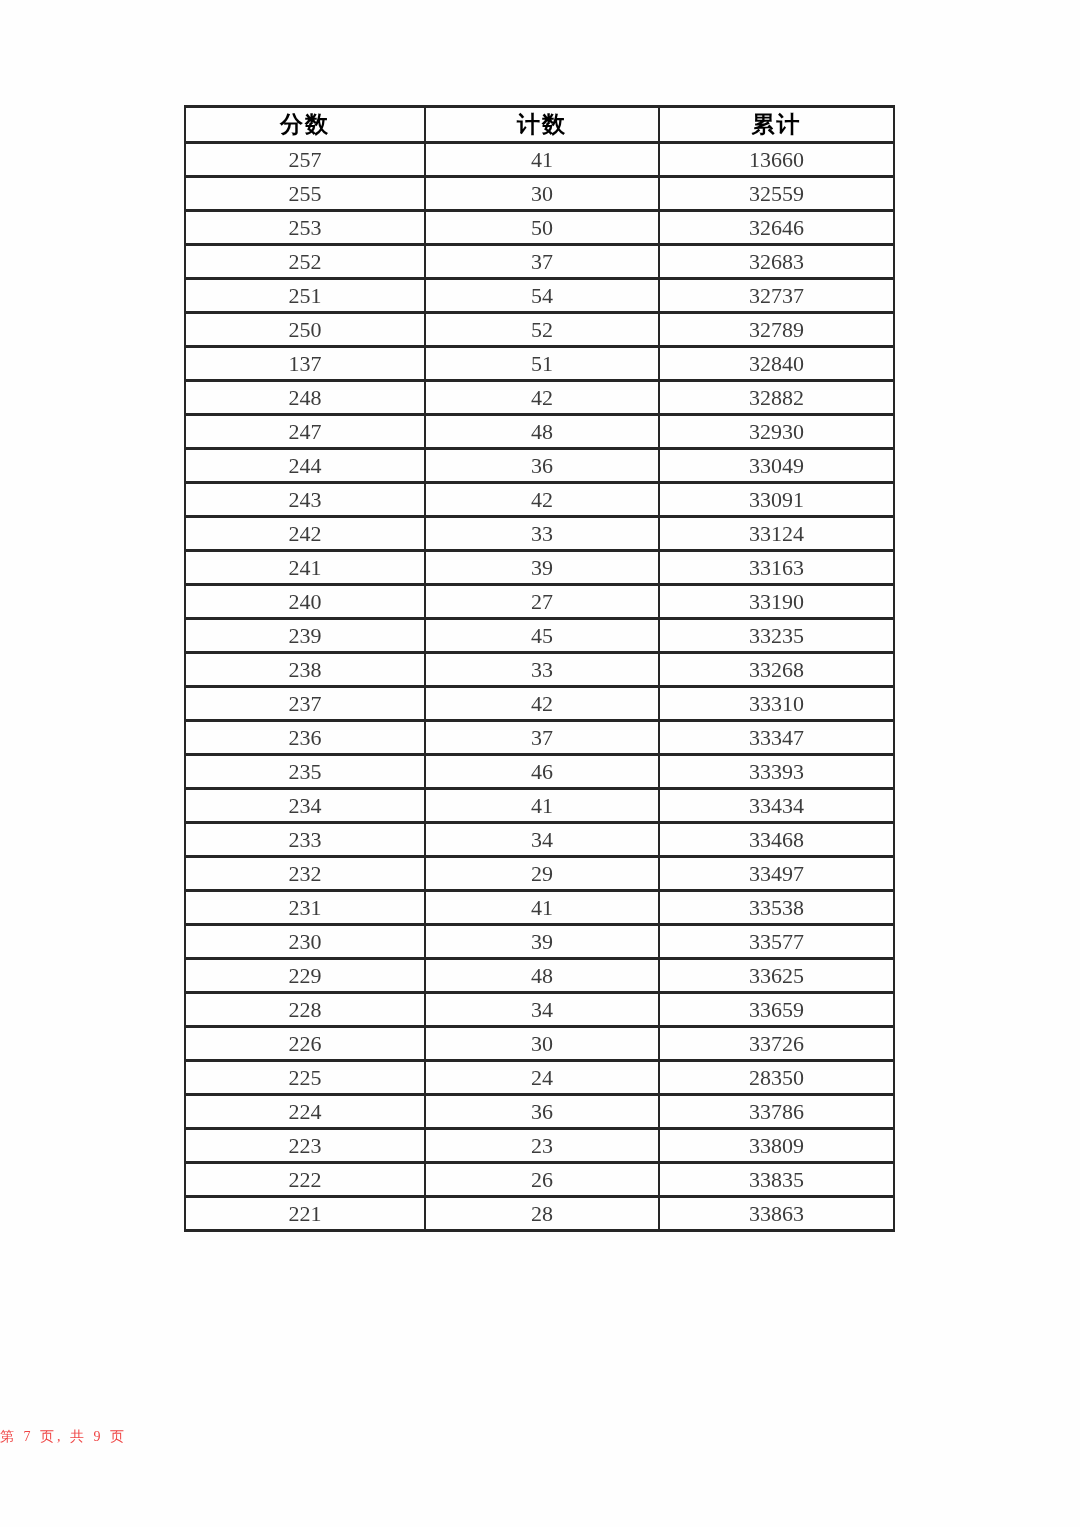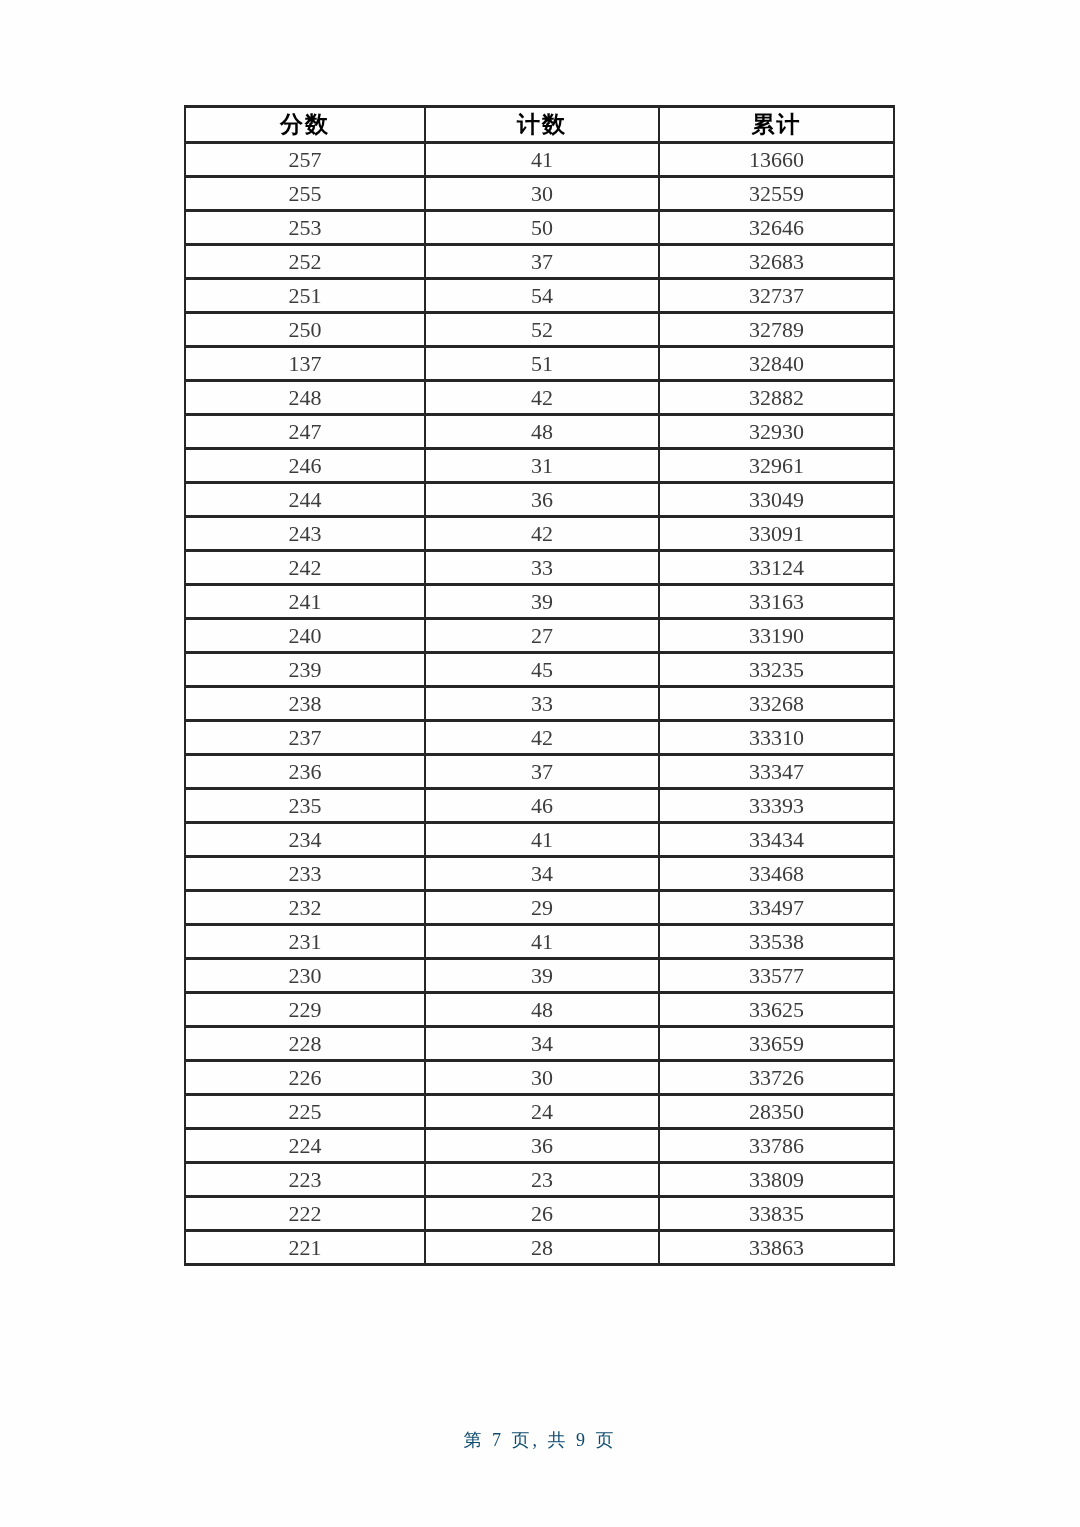--- a/index.html
+++ b/index.html
@@ -53,24 +53,23 @@
   table.score-table td {
     height: 31px;
     font-size: 22px;
     color: #3c3c3c;
   }
   .page-footer {
     position: absolute;
     left: 0;
     top: 1428px;
     width: 100%;
-    text-align: center;
-    font-size: 18px;
+    font-size: 14px;
     letter-spacing: 3px;
-    color: #0c4a6e;
+    color: #ef4444;
   }
 </style>
 </head>
 <body>
 
 <div class="doc-page">
 
   <table class="score-table">
     <colgroup>
       <col class="c1">
@@ -124,25 +123,20 @@
           <td>248</td>
           <td>42</td>
           <td>32882</td>
         </tr>
         <tr>
           <td>247</td>
           <td>48</td>
           <td>32930</td>
         </tr>
         <tr>
-          <td>246</td>
-          <td>31</td>
-          <td>32961</td>
-        </tr>
-        <tr>
           <td>244</td>
           <td>36</td>
           <td>33049</td>
         </tr>
         <tr>
           <td>243</td>
           <td>42</td>
           <td>33091</td>
         </tr>
         <tr>

